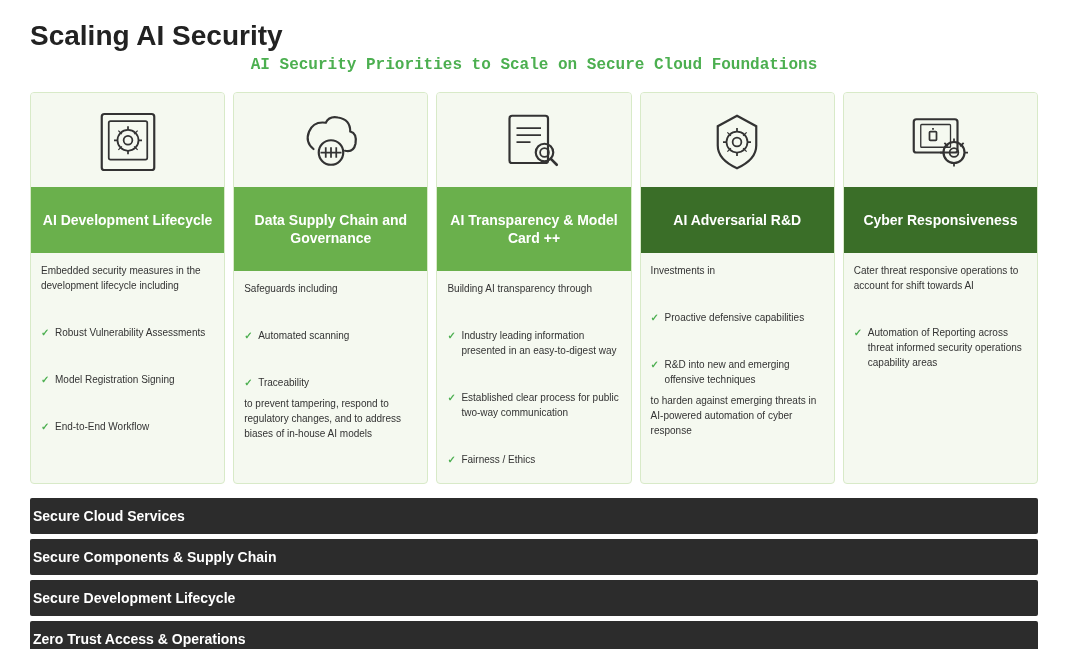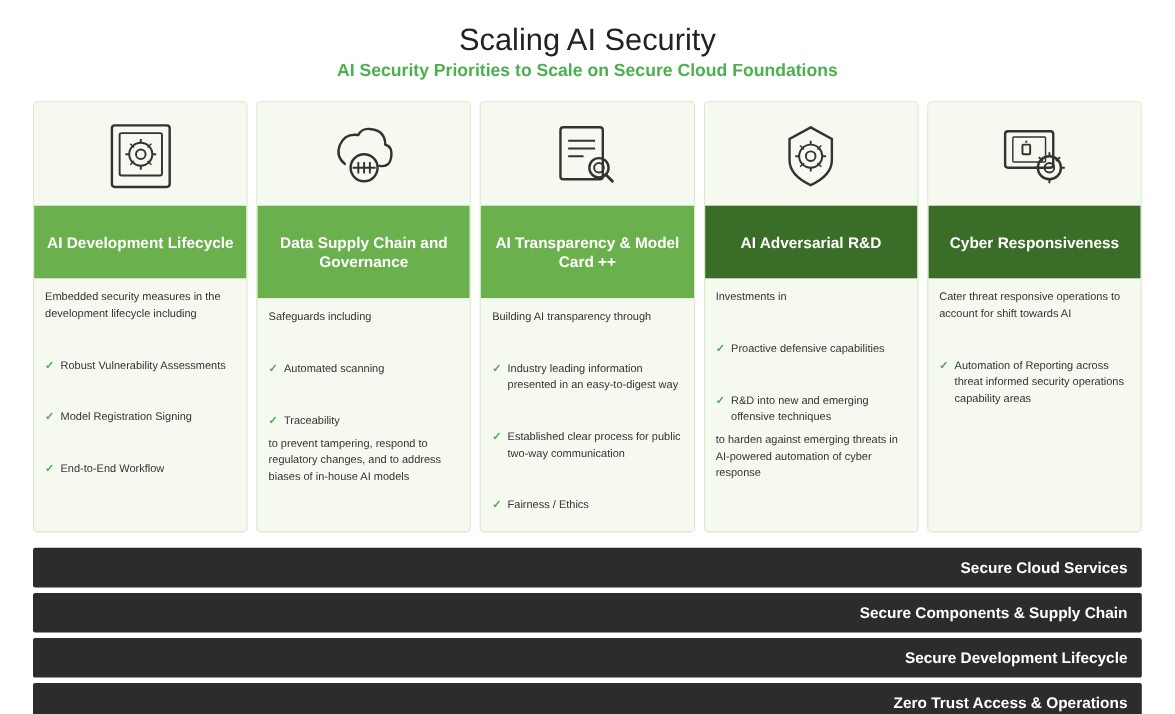--- a/index.html
+++ b/index.html
@@ -4,32 +4,32 @@
   <style>
     * { box-sizing: border-box; margin: 0; padding: 0; }
     body {
       font-family: Arial, sans-serif;
       background: #fff;
       width: 1068px;
       min-height: 649px;
       padding: 20px 30px 30px 30px;
     }
     .page-title {
-      text-align: center;
       font-size: 28px;
-      font-weight: normal;
+      font-weight: bold;
       color: #222;
       margin-bottom: 4px;
     }
     .page-subtitle {
       text-align: center;
       font-size: 16px;
       color: #4caf50;
       font-weight: 600;
       margin-bottom: 18px;
+      font-family: Liberation Mono, monospace;
     }
     .columns {
       display: flex;
       gap: 8px;
       margin-bottom: 14px;
     }
     .col {
       flex: 1;
       background: #f5f9f0;
       border: 1px solid #d8eac8;
@@ -93,22 +93,22 @@
     .bottom-bars {
       display: flex;
       flex-direction: column;
       gap: 5px;
     }
     .bottom-bar {
       background: #2c2c2c;
       color: #fff;
       font-weight: bold;
       font-size: 14px;
-      text-align: right;
-      padding: 10px 13px;
+      text-align: left;
+      padding: 10px 3px;
       border-radius: 2px;
     }
     .footer-note {
       font-size: 11px;
       color: #999;
       margin-top: 6px;
       padding-left: 4px;
     }
   </style>
 </head>

